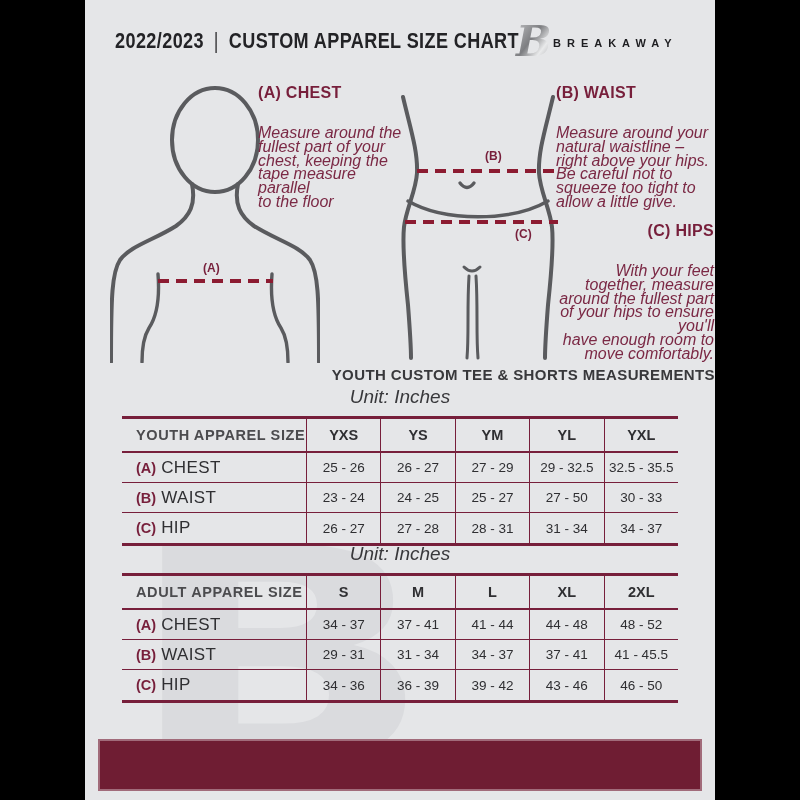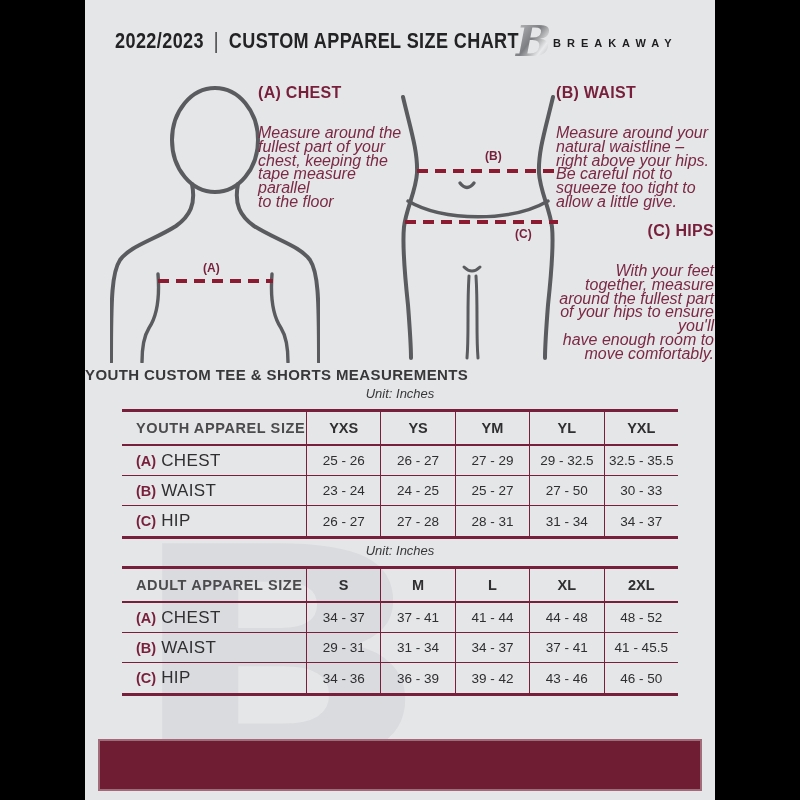--- a/index.html
+++ b/index.html
@@ -44,23 +44,23 @@
   .instr{position:absolute;z-index:3;}
   .instr h3{font-size:16px;font-weight:bold;color:var(--accent);letter-spacing:.3px;}
   .instr p{margin-top:24px;font-size:16px;font-style:italic;line-height:13.8px;
            color:var(--para);white-space:pre-line;}
   .i-a{left:173px;top:84px;width:150px;}
   .i-b{left:471px;top:84px;width:155px;}
   .i-c{left:471px;top:222px;width:158px;text-align:right;}
   
   .table-block{position:absolute;left:0;width:630px;z-index:2;}
   .tb-youth{top:366px;} .tb-adult{top:540px;}
-  .tbl-title{text-align:left;font-size:15px;font-weight:bold;color:#38383b;
+  .tbl-title{text-align:right;font-size:15px;font-weight:bold;color:#38383b;
              letter-spacing:.4px;}
-  .tbl-unit{text-align:center;font-size:13px;font-style:italic;color:#38383b;
+  .tbl-unit{text-align:center;font-size:19px;font-style:italic;color:#38383b;
             margin-top:3px;}
   .sizes-table{margin:8px 0 8px 37px;width:556px;
                border-top:3px solid var(--accent);border-bottom:3px solid var(--accent);}
   .t-row{display:grid;grid-template-columns:184px repeat(5,74.4px);height:30px;}
   .t-row.t-head{height:34px;border-bottom:2.5px solid var(--accent);}
   .t-row:not(.t-head):not(:last-child){border-bottom:1.5px solid var(--accent);}
   .t-cell{display:flex;align-items:center;justify-content:center;
           font-size:13.5px;color:var(--table-ink);}
   .t-cell+.t-cell{border-left:1.5px solid var(--accent);}
   .t-cell.t-label{justify-content:flex-start;padding-left:14px;}

